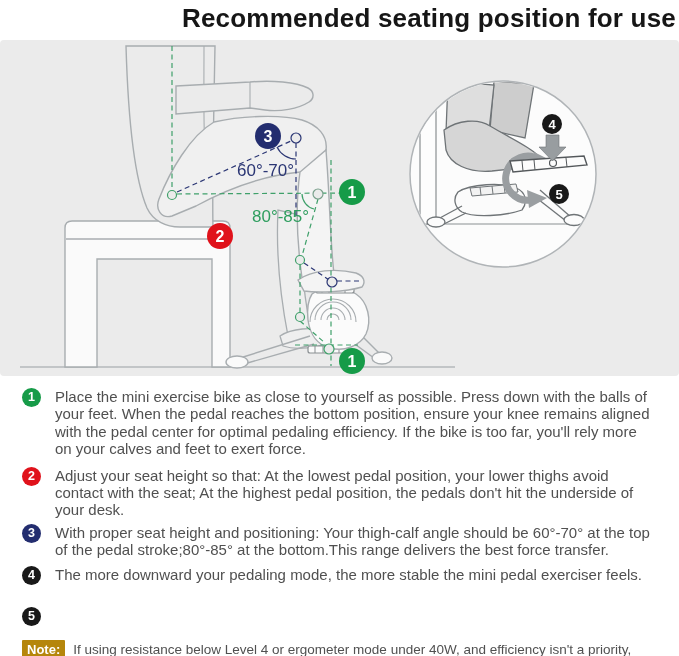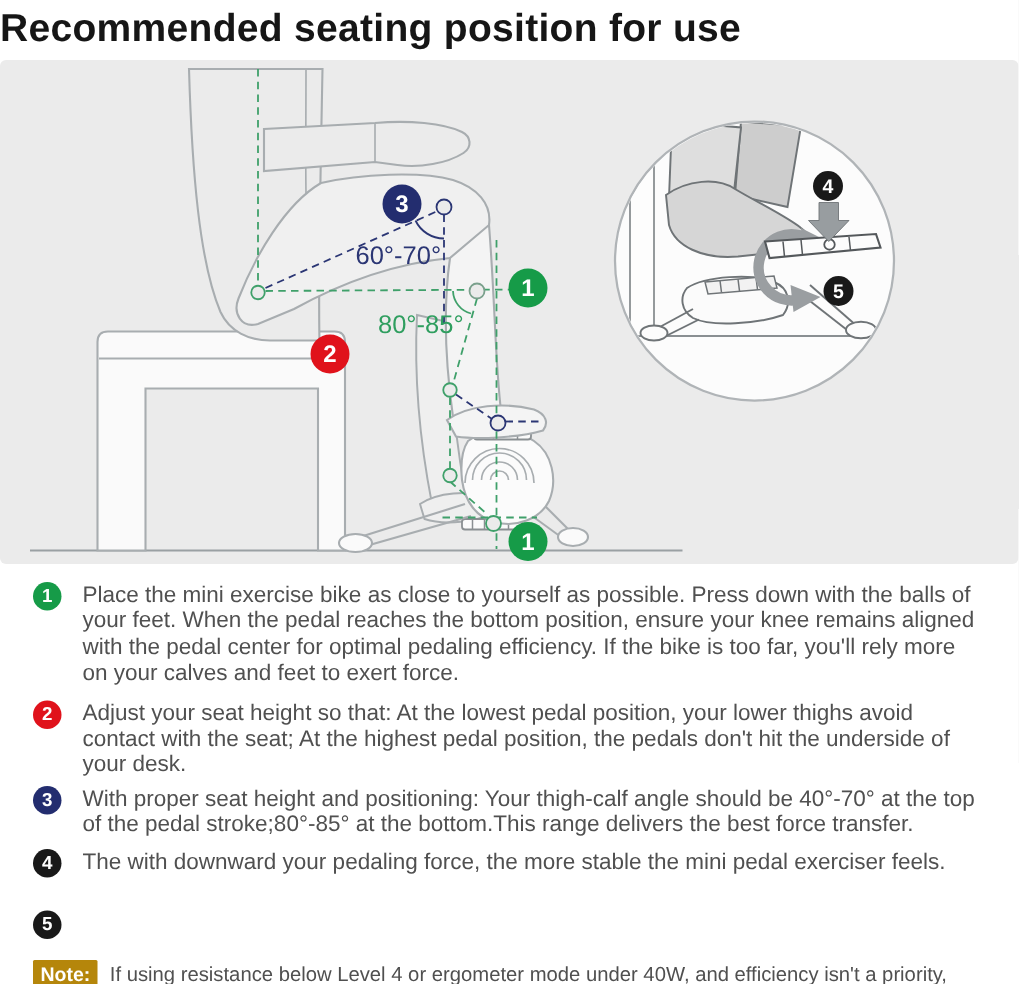--- a/index.html
+++ b/index.html
@@ -2,21 +2,21 @@
 <html><head>
 <meta charset="utf-8">
 <style>
   html,body{margin:0;padding:0;background:#fff;}
   body{
     width:679px;height:656px;overflow:hidden;
     font-family:"Liberation Sans","DejaVu Sans",sans-serif;
     color:#505050;
   }
   .page-title{
-    margin:3px 16px 6px 0;text-align:left;
+    margin:3px 3px 6px 0;text-align:right;
     font-size:26px;font-weight:bold;color:#161616;letter-spacing:.2px;
   }
   .diagram-wrap{
     width:679px;height:336px;background:#ebebeb;border-radius:4px;
   }
   .instructions{
     padding:12px 26px 0 22px;
   }
   .instr-row{display:flex;align-items:flex-start;}
   .row-1{margin-bottom:9px;}
@@ -218,25 +218,25 @@
   <div class="instr-row row-1">
     <div class="bullet b-green">1</div>
     <p class="instr-text">Place the mini exercise bike as close to yourself as possible. Press down with the balls of your feet. When the pedal reaches the bottom position, ensure your knee remains aligned with the pedal center for optimal pedaling efficiency. If the bike is too far, you'll rely more on your calves and feet to exert force.</p>
   </div>
   <div class="instr-row row-2">
     <div class="bullet b-red">2</div>
     <p class="instr-text">Adjust your seat height so that: At the lowest pedal position, your lower thighs avoid contact with the seat; At the highest pedal position, the pedals don't hit the underside of your desk.</p>
   </div>
   <div class="instr-row row-3">
     <div class="bullet b-navy">3</div>
-    <p class="instr-text">With proper seat height and positioning: Your thigh-calf angle should be 40°-70° at the top of the pedal stroke;80°-85° at the bottom.This range delivers the best force transfer.</p>
+    <p class="instr-text">With proper seat height and positioning: Your thigh-calf angle should be 60°-70° at the top of the pedal stroke;80°-85° at the bottom.This range delivers the best force transfer.</p>
   </div>
   <div class="instr-row row-4">
     <div class="bullet b-black">4</div>
-    <p class="instr-text">The with downward your pedaling force, the more stable the mini pedal exerciser feels.</p>
+    <p class="instr-text">The more downward your pedaling mode, the more stable the mini pedal exerciser feels.</p>
   </div>
   <div class="instr-row row-5">
     <div class="bullet b-black">5</div>
   </div>
 
   <div class="note-row">
     <span class="note-label">Note:</span>
     <p class="note-text">If using resistance below Level 4 or ergometer mode under 40W, and efficiency isn't a priority, feel free to adjust your sitting posture for comfort.</p>
   </div>
 </div>

